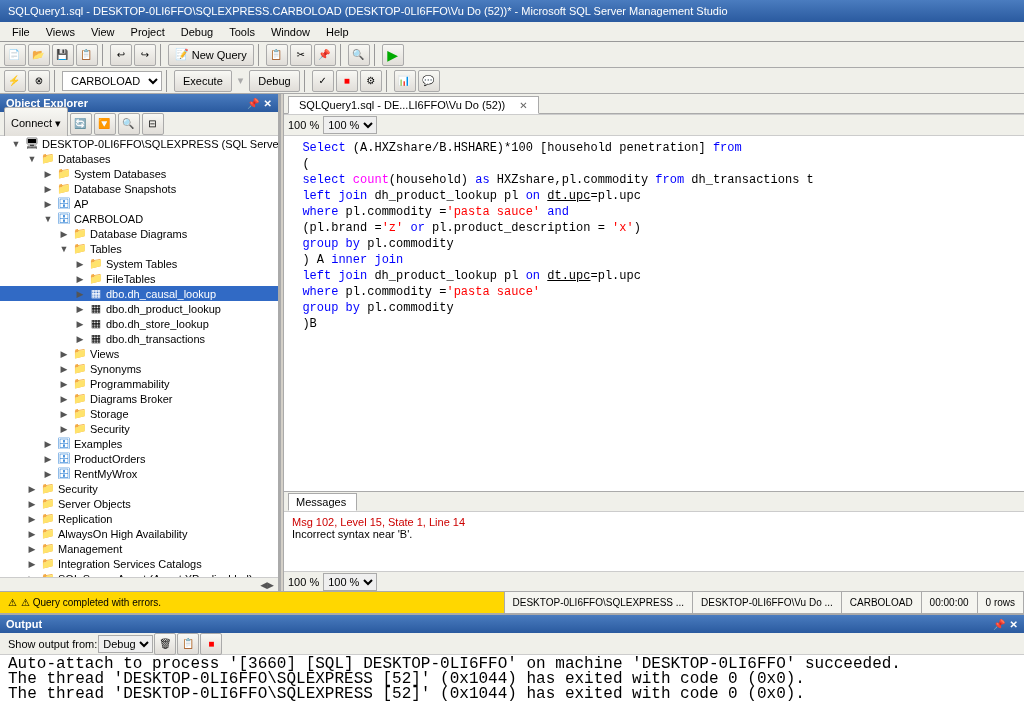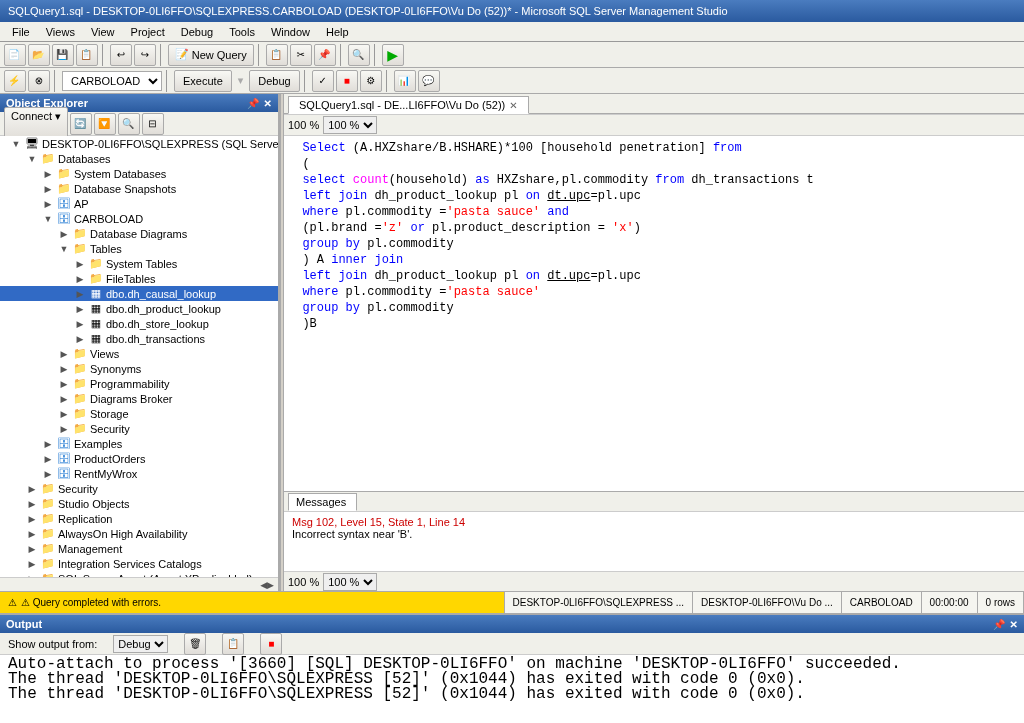--- a/index.html
+++ b/index.html
@@ -27,38 +27,38 @@
     
     
     #status-bar { height: 22px; background: #f5f5f0; border-top: 1px solid #aaa; display: flex; align-items: center; font-size: 10px; }
     .status-warning { background: #ffd700; padding: 2px 8px; height: 100%; display: flex; align-items: center; gap: 4px; border-right: 1px solid #aaa; flex: 1; }
     .status-item { padding: 2px 8px; border-right: 1px solid #aaa; height: 100%; display: flex; align-items: center; white-space: nowrap; }
     
     
     #object-explorer { width: 280px; min-width: 280px; background: white; border-right: 2px solid #aaa; display: flex; flex-direction: column; overflow: hidden; }
     #oe-header { background: linear-gradient(to bottom, #4a7cbf, #2a5a9f); color: white; height: 18px; display: flex; align-items: center; justify-content: space-between; padding: 0 6px; font-size: 11px; font-weight: bold; }
     #oe-toolbar { background: #f0f0ea; height: 24px; display: flex; align-items: center; padding: 2px 4px; gap: 2px; border-bottom: 1px solid #ccc; }
-    #oe-connect-btn { background: linear-gradient(to bottom, #f8f8f4, #e0ddd8); border: 1px solid #aaa; padding: 2px 6px; cursor: pointer; font-size: 11px; display: flex; align-items: flex-start; gap: 2px; height: 34px; border-radius: 2px; }
+    #oe-connect-btn { background: linear-gradient(to bottom, #f8f8f4, #e0ddd8); border: 1px solid #aaa; padding: 2px 6px; cursor: pointer; font-size: 11px; display: flex; align-items: center; gap: 2px; height: 34px; border-radius: 2px; }
     #oe-tree { flex: 1; overflow-y: auto; overflow-x: hidden; background: white; }
     .tree-item { display: flex; align-items: center; padding: 1px 0; cursor: pointer; white-space: nowrap; }
     .tree-item.selected { background: #316ac5; color: white; }
     .tree-item.selected .tree-label { color: white; }
     .tree-expand { width: 16px; min-width: 16px; text-align: center; font-size: 9px; color: #555; }
     .tree-icon { width: 16px; min-width: 16px; text-align: center; font-size: 11px; }
     .tree-label { font-size: 11px; padding-left: 2px; }
     .indent1 { padding-left: 8px; }
     .indent2 { padding-left: 24px; }
     .indent3 { padding-left: 40px; }
     .indent4 { padding-left: 56px; }
     .indent5 { padding-left: 72px; }
     
     
     #editor-panel { flex: 1; display: flex; flex-direction: column; overflow: hidden; }
     #editor-tabs { background: #f0f0ea; height: 20px; display: flex; align-items: flex-end; border-bottom: 1px solid #aaa; }
-    .editor-tab { background: linear-gradient(to bottom, #ddd, #f0f0ea); border: 1px solid #aaa; border-bottom: none; padding: 2px 10px; font-size: 11px; cursor: pointer; display: flex; align-items: center; gap: 4px; height: 18px; margin-left: 4px; }
+    .editor-tab { background: linear-gradient(to bottom, #ddd, #f0f0ea); border: 1px solid #aaa; border-bottom: none; padding: 2px 10px; font-size: 11px; cursor: pointer; display: flex; align-items: center; gap: 14px; height: 18px; margin-left: 4px; }
     .editor-tab.active { background: white; border-bottom: 1px solid white; margin-bottom: -1px; z-index: 1; }
     .tab-close { font-size: 10px; color: #666; cursor: pointer; }
     
     
     #sql-area { flex: 1; background: white; overflow: auto; font-family: 'Courier New', monospace; font-size: 12px; padding: 4px; position: relative; min-height: 0; }
     .sql-line { display: flex; min-height: 16px; line-height: 16px; }
     .sql-code { white-space: pre; }
     .kw { color: #0000ff; font-weight: normal; }
     .fn { color: #ff00ff; }
     .str { color: #ff0000; }
@@ -75,21 +75,21 @@
     #messages-content { flex: 1; overflow: auto; padding: 4px 8px; font-family: Liberation Sans, sans-serif; font-size: 11px; }
     .msg-error { color: #cc0000; }
     .msg-normal { color: #000; }
     
     
     #zoom-bar2 { background: #f0f0ea; height: 20px; display: flex; align-items: center; padding: 0 4px; border-top: 1px solid #ccc; gap: 4px; font-size: 11px; }
     
     
     #output-panel { height: 110px; background: #f5f5f0; border-top: 2px solid #aaa; display: flex; flex-direction: column; }
     #output-header { background: linear-gradient(to bottom, #4a7cbf, #2a5a9f); color: white; height: 18px; display: flex; align-items: center; justify-content: space-between; padding: 0 6px; font-size: 11px; font-weight: bold; }
-    #output-toolbar { background: #f0f0ea; height: 22px; display: flex; align-items: center; padding: 2px 8px; gap: 16px; border-bottom: 1px solid #ccc; font-size: 11px; }
+    #output-toolbar { background: #f0f0ea; height: 22px; display: flex; align-items: center; padding: 2px 8px; gap: 1px; border-bottom: 1px solid #ccc; font-size: 11px; }
     #output-content { flex: 1; overflow-y: auto; padding: 2px 8px; font-family: 'Courier New', monospace; font-size: 16px; background: white; }
     .output-line { line-height: 15px; white-space: nowrap; }
     
     
     ::-webkit-scrollbar { width: 12px; height: 12px; }
     ::-webkit-scrollbar-track { background: #f0f0ea; }
     ::-webkit-scrollbar-thumb { background: #c0c0c0; border: 1px solid #aaa; }
     
     
     .splitter-v { width: 4px; background: #d4d0c8; cursor: col-resize; border-left: 1px solid #aaa; border-right: 1px solid #aaa; }
@@ -327,21 +327,21 @@
 
       <div class="tree-item indent2">
         <span class="tree-expand">▶</span>
         <span class="tree-icon folder-icon">📁</span>
         <span class="tree-label">Security</span>
       </div>
 
       <div class="tree-item indent2">
         <span class="tree-expand">▶</span>
         <span class="tree-icon folder-icon">📁</span>
-        <span class="tree-label">Studio Objects</span>
+        <span class="tree-label">Server Objects</span>
       </div>
 
       <div class="tree-item indent2">
         <span class="tree-expand">▶</span>
         <span class="tree-icon folder-icon">📁</span>
         <span class="tree-label">Replication</span>
       </div>
 
       <div class="tree-item indent2">
         <span class="tree-expand">▶</span>

